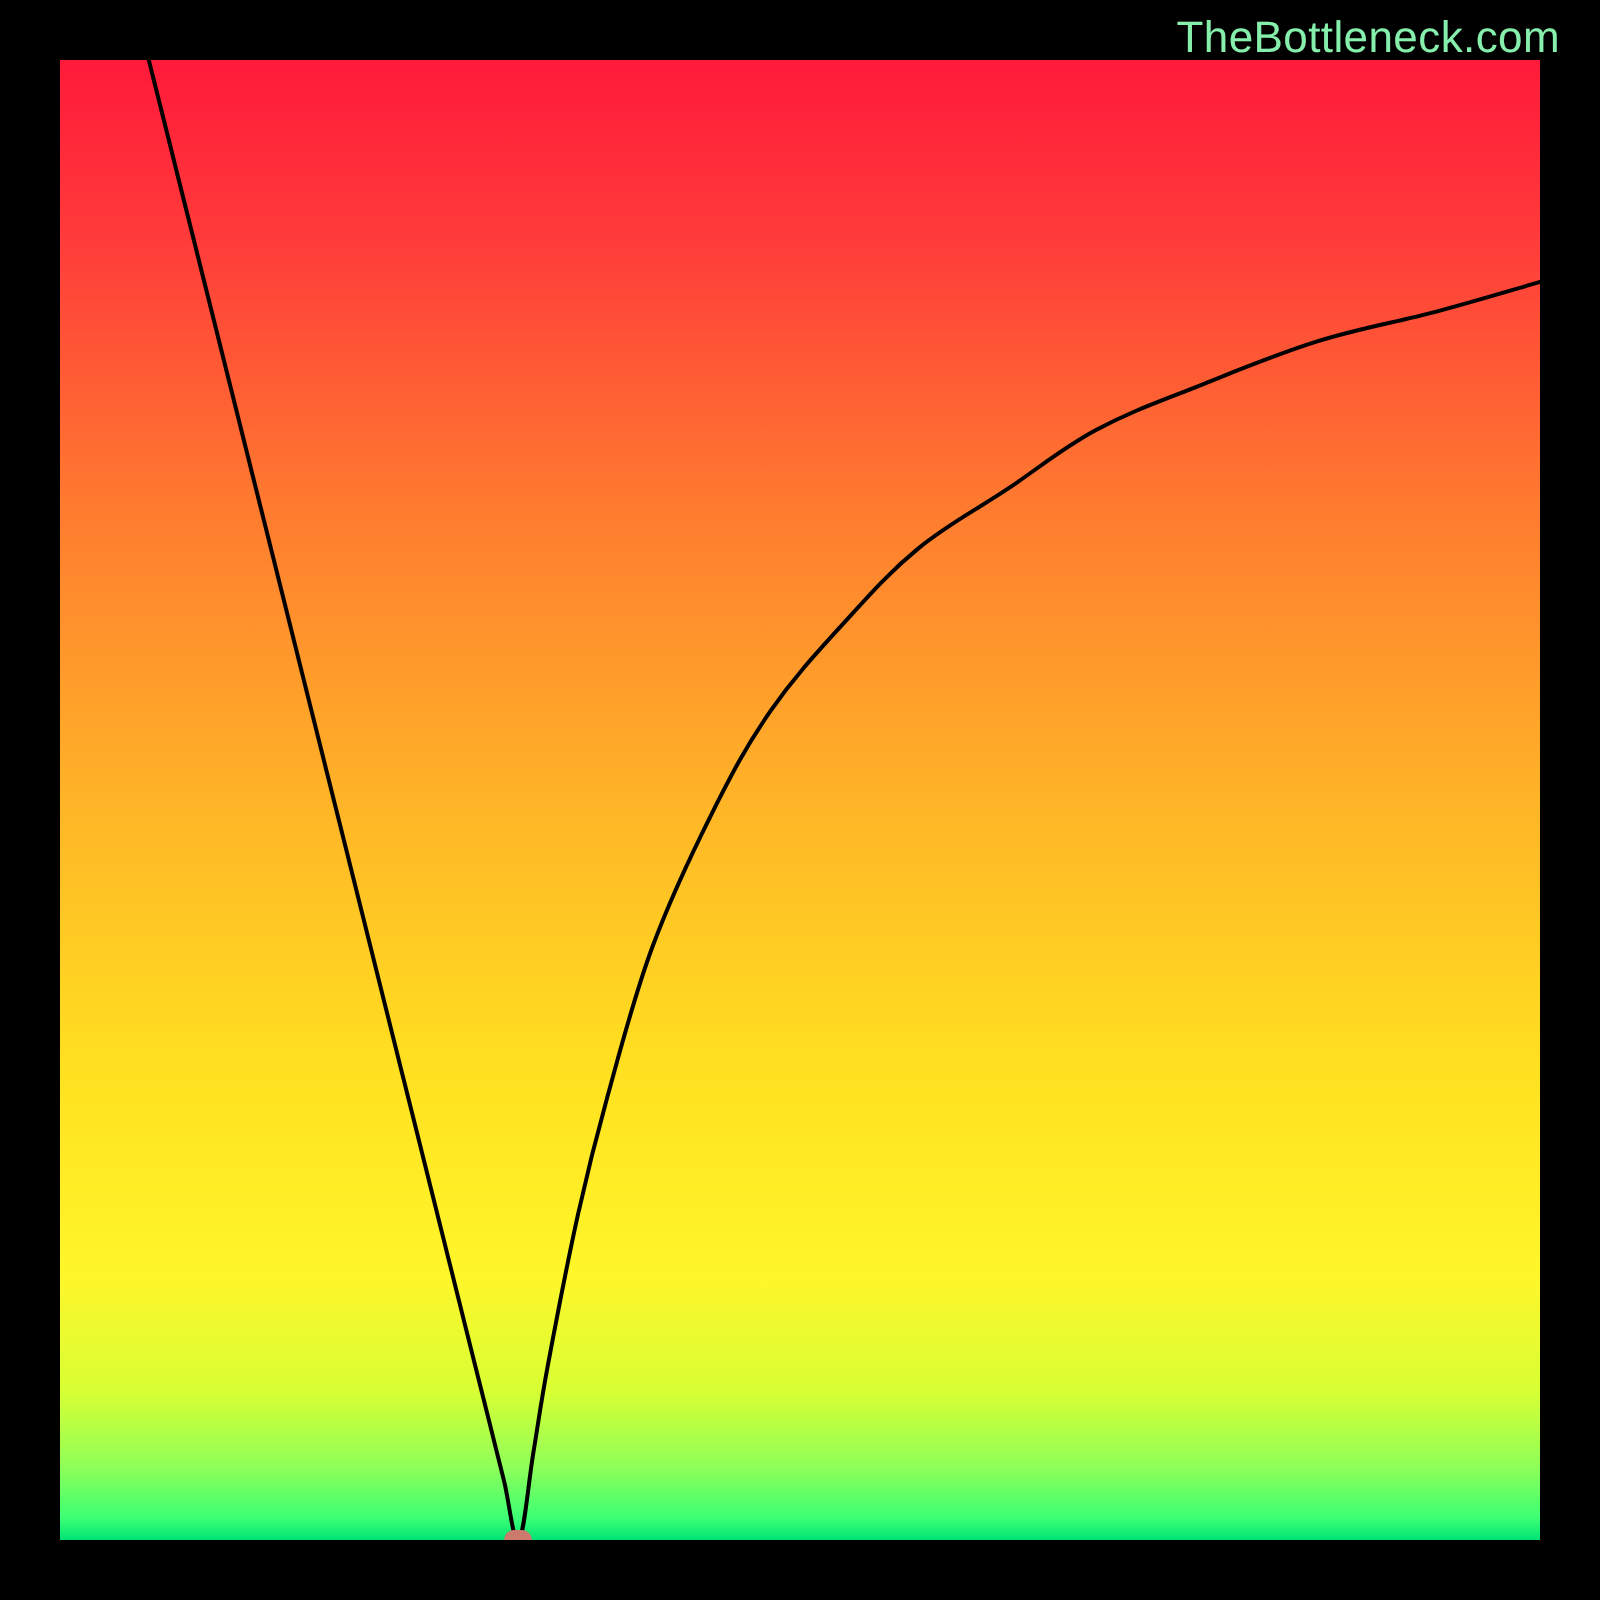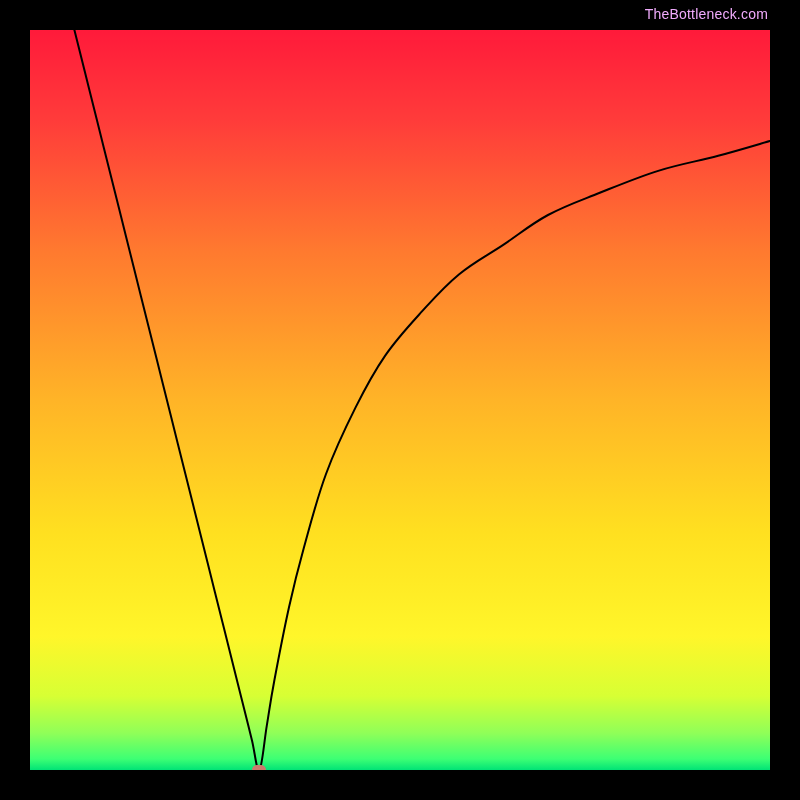--- a/index.html
+++ b/index.html
@@ -33,24 +33,24 @@
   .curve-svg {
     position: absolute;
     inset: 0;
     width: 100%;
     height: 100%;
     overflow: visible;
   }
   .watermark {
     position: absolute;
     top: 6px;
-    right: 32px;
-    font-size: 14px;
+    right: 20px;
+    font-size: 22px;
     font-weight: 500;
-    color: #f0abfc;
+    color: #86efac;
     letter-spacing: 0.2px;
     user-select: none;
   }
   .min-marker {
     position: absolute;
     width: 14px;
     height: 10px;
     border-radius: 5px;
     transform: translate(-50%, -50%);
   }

